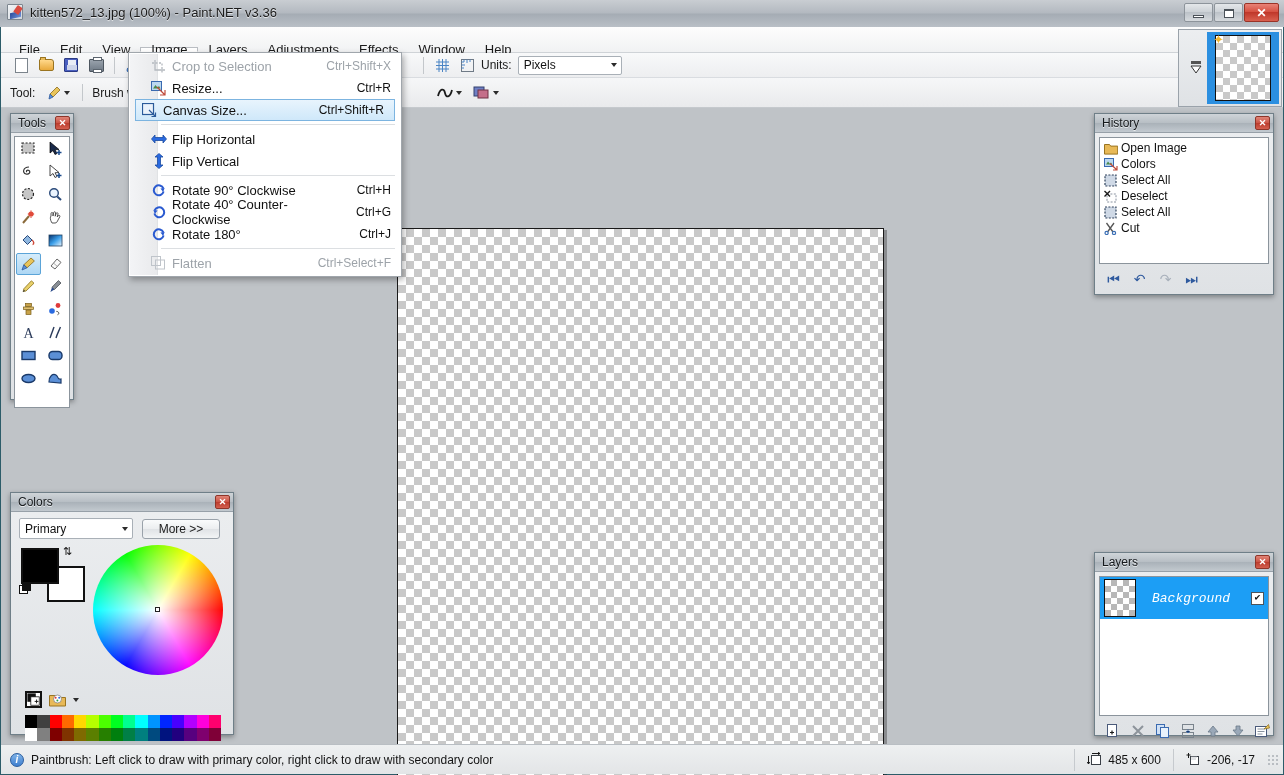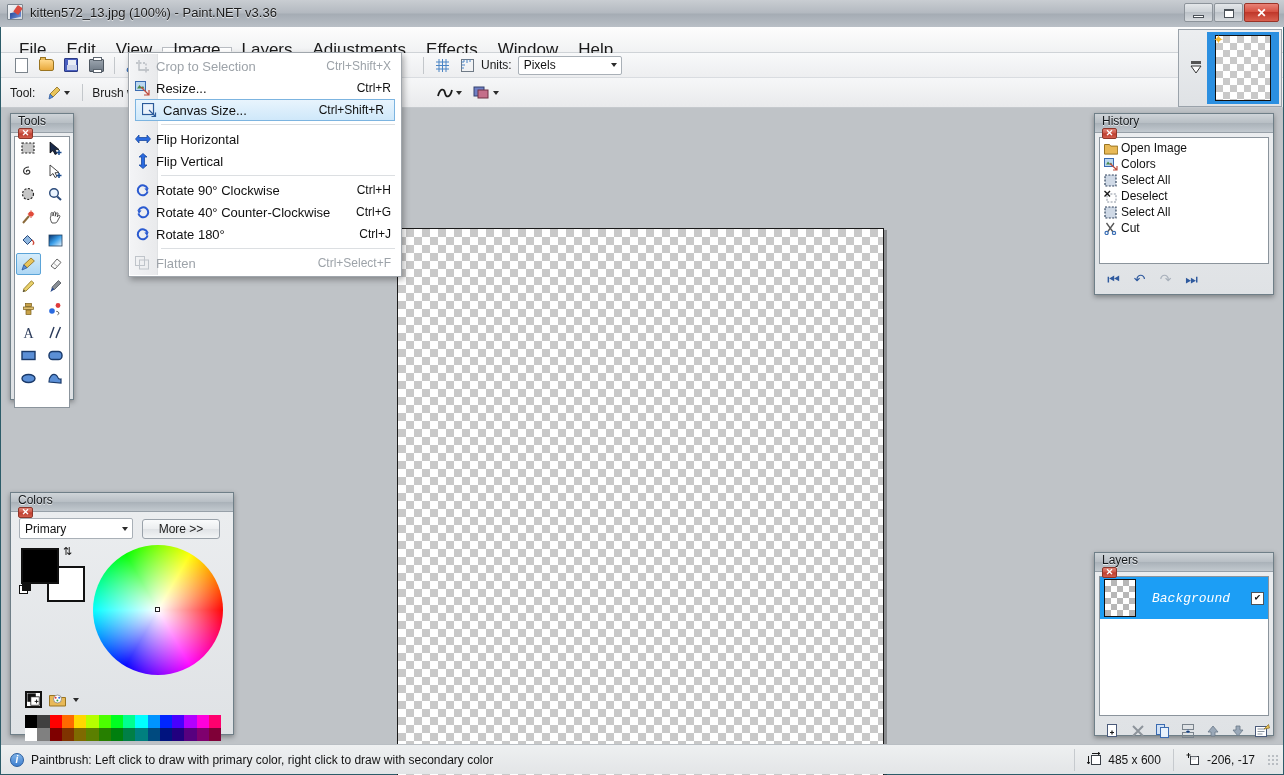--- a/index.html
+++ b/index.html
@@ -63,21 +63,21 @@
     border:1px solid #4a5158;border-top-width:2px;background:#fff;box-sizing:border-box;}
 
   
   .menubar{
     position:absolute;left:1px;top:27px;width:1282px;height:26px;
     background:linear-gradient(180deg,#fdfdfd 0%,#f1f2f3 100%);
     border-bottom:1px solid #cfd3d7;box-sizing:border-box;
     display:flex;align-items:stretch;padding-left:8px;
   }
   .mi{
-    display:flex;align-items:center;padding:0 10px;font-size:17px;color:#1a1a1a;
+    display:flex;align-items:center;padding:0 10px;font-size:13px;color:#1a1a1a;
     cursor:default;white-space:nowrap;margin-top:20px;
   }
   .mi.open{
     background:#fff;border:1px solid #b9bdc2;border-bottom-color:#fff;
     box-sizing:border-box;position:relative;z-index:60;
   }
 
   
   .toolbar{
     position:absolute;left:1px;top:53px;width:1282px;height:25px;
@@ -124,22 +124,22 @@
   
   .panel{
     position:absolute;
     background:linear-gradient(180deg,#eceef0 0%,#dfe2e5 100%);
     border:1px solid #6f7f88;box-sizing:border-box;
     box-shadow:0 2px 5px rgba(0,0,0,.35);
   }
   .panel-tb{
     height:19px;
     background:linear-gradient(180deg,#cfd4d8 0%,#b7bec4 50%,#aab2b9 52%,#c2c9cf 100%);
-    display:flex;justify-content:space-between;
-    padding:0 3px 0 7px;box-sizing:border-box;border-bottom:1px solid #97a0a8;flex-direction:column;
+    display:flex;align-items:center;justify-content:space-between;
+    padding:0 3px 0 7px;box-sizing:border-box;border-bottom:1px solid #97a0a8;
   }
   .panel-title{font-size:12px;color:#15191c;text-shadow:0 1px 0 rgba(255,255,255,.7);}
   .panel-x{
     width:15px;height:14px;border:1px solid #8e3529;box-sizing:border-box;border-radius:2px;
     background:linear-gradient(180deg,#e08477 0%,#cc5546 48%,#bb3c2d 52%,#d45f4e 100%);
     color:#fff;font-size:9px;font-weight:bold;display:flex;align-items:center;justify-content:center;
     cursor:pointer;line-height:1;
   }
   .panel-body{padding:5px;box-sizing:border-box;}
 
@@ -220,21 +220,21 @@
 
   
   .dropdown{
     position:absolute;left:128px;top:52px;width:274px;
     background:#fff;border:1px solid #a0a6ac;box-sizing:border-box;z-index:80;
     box-shadow:2px 3px 6px rgba(0,0,0,.3);padding:2px 0;
   }
   .dd-gutter{position:absolute;left:1px;top:1px;bottom:1px;width:27px;
     background:linear-gradient(90deg,#f3f4f6,#e9eaec);border-right:1px solid #e0e2e4;}
   .dd-item{position:relative;display:flex;align-items:center;height:22px;padding:0 10px 0 0;
-    font-size:13px;color:#101010;cursor:pointer;z-index:2;}
+    font-size:13px;color:#101010;cursor:pointer;z-index:2;margin-left:16px;}
   .dd-item.disabled{color:#9da3a9;}
   .dd-item.hl{
     background:linear-gradient(180deg,#e8f4fd,#cfe8fa);
     border:1px solid #7cb4e0;box-sizing:border-box;
     margin:0 6px;
   }
   .dd-ico{width:27px;min-width:27px;display:flex;align-items:center;justify-content:center;}
   .dd-text{flex:1;}
   .dd-key{color:#101010;font-size:12px;padding-left:16px;}
   .dd-item.disabled .dd-key{color:#9da3a9;}

